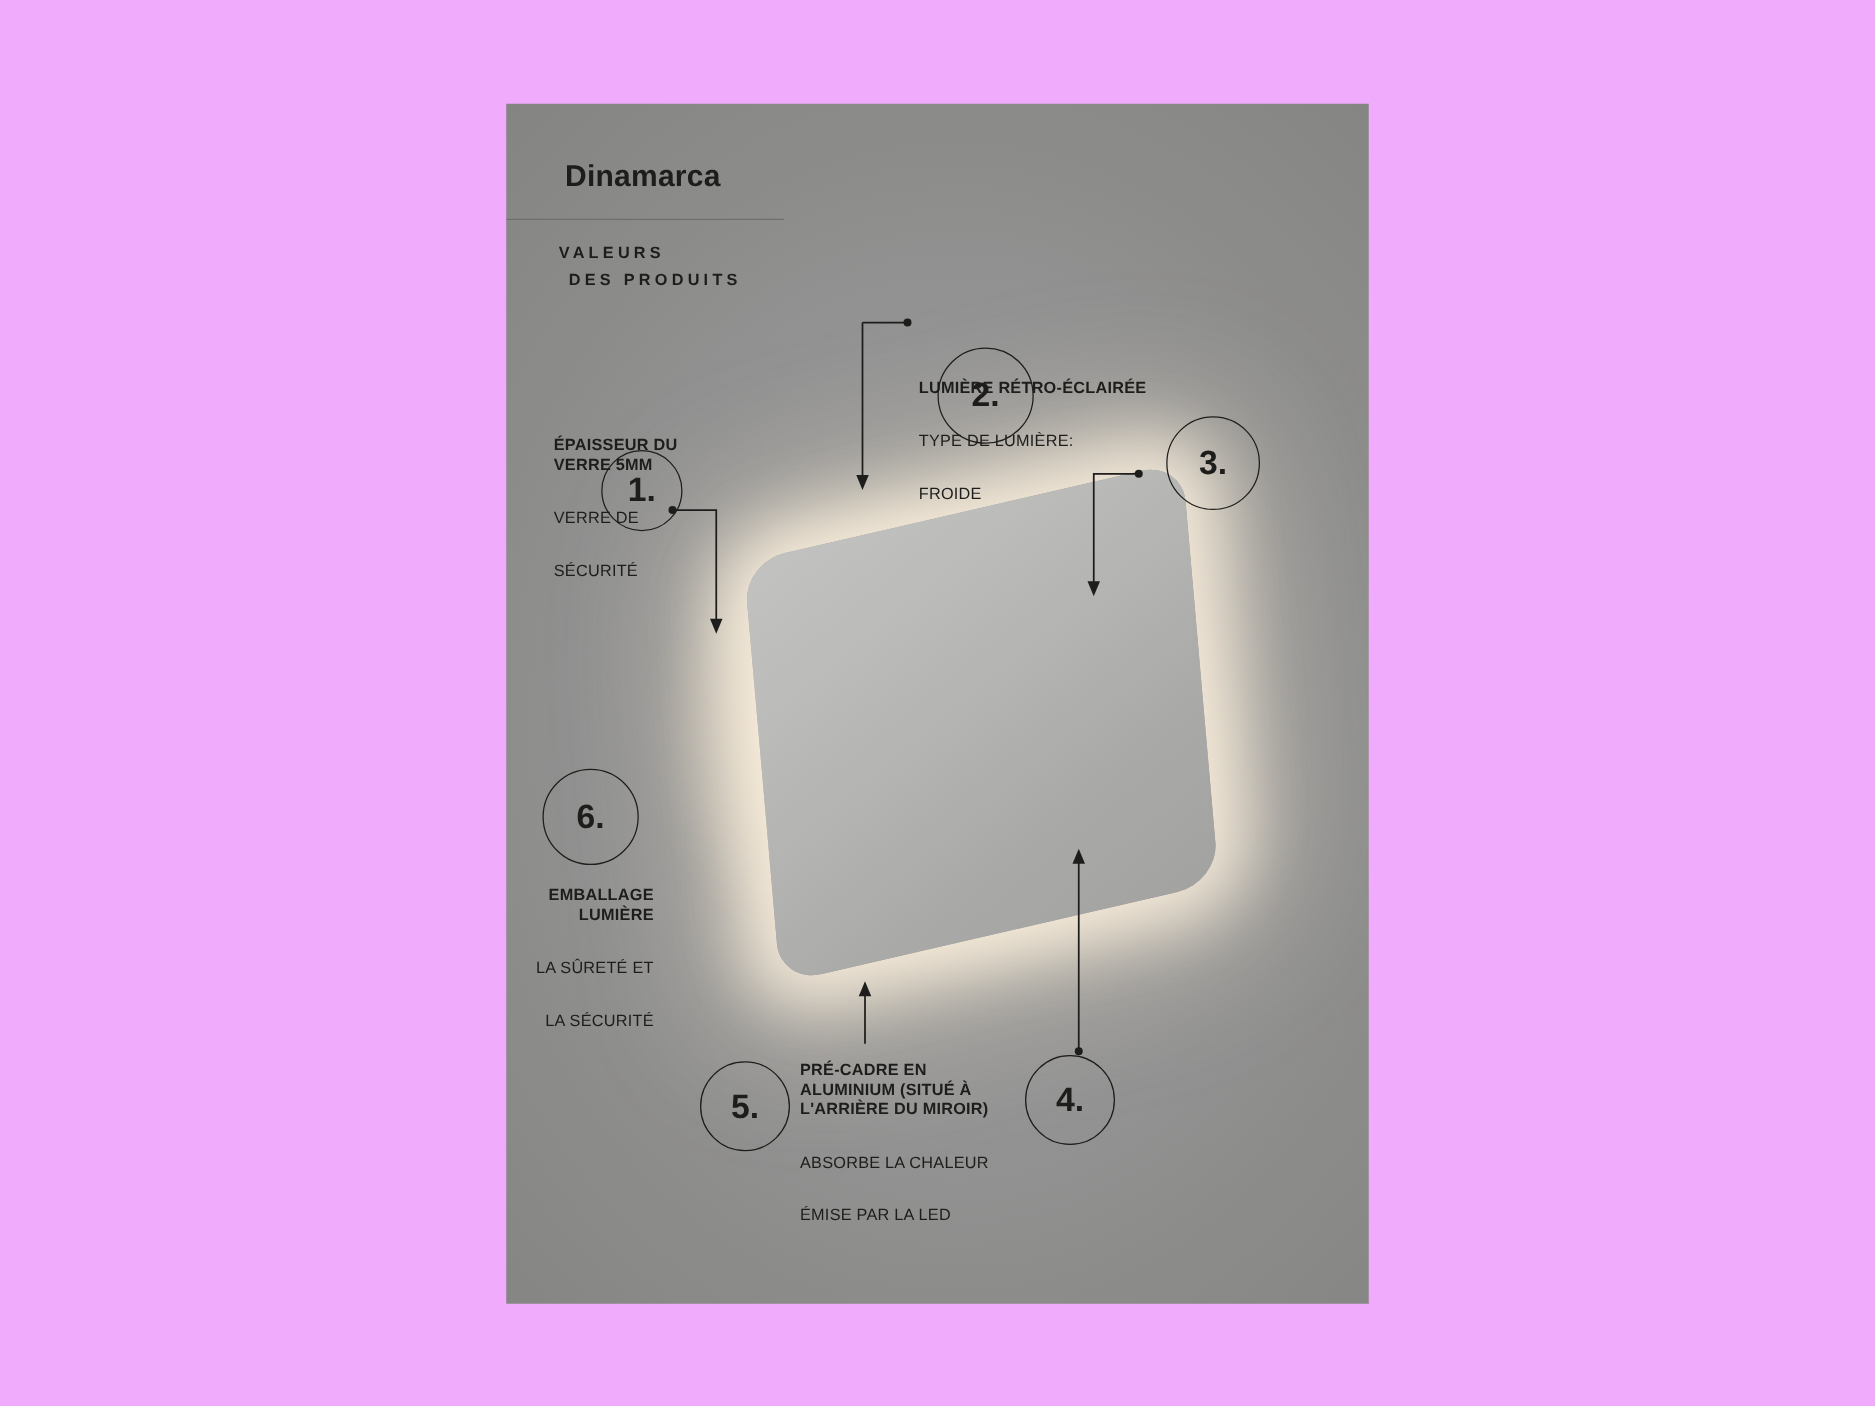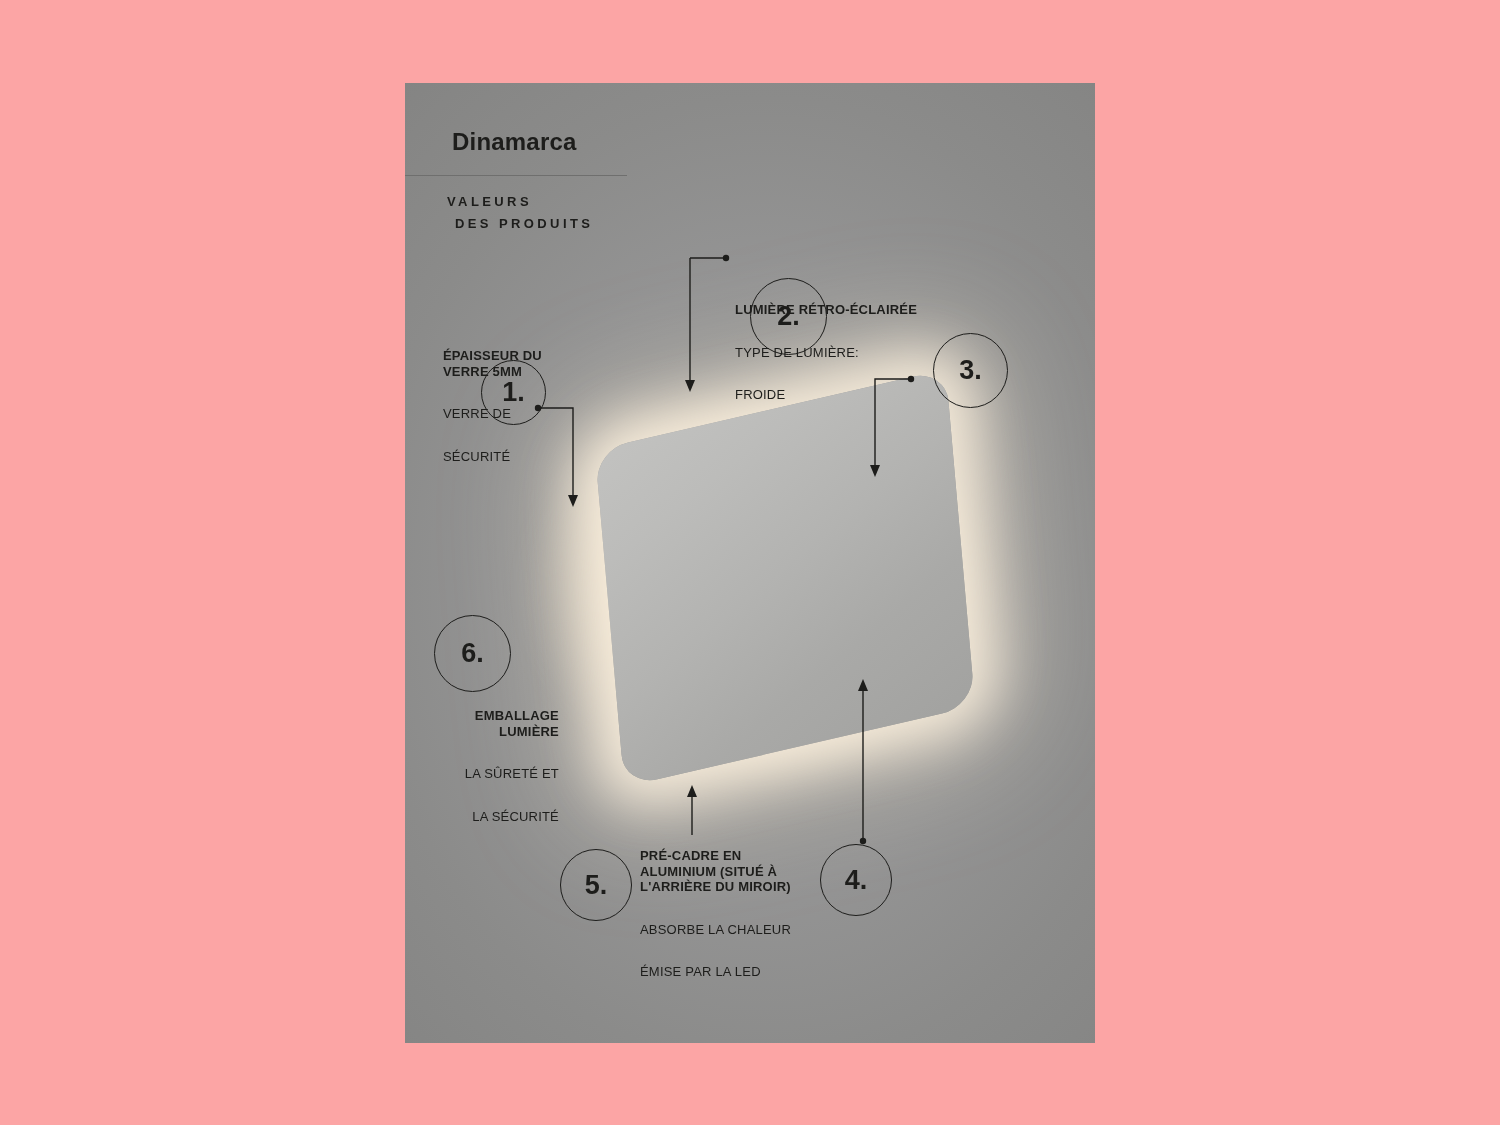--- a/index.html
+++ b/index.html
@@ -10,21 +10,21 @@
   body {
     width: 1500px;
     height: 1125px;
     font-family: "Liberation Sans", sans-serif;
     overflow: hidden;
   }
   #canvas {
     position: relative;
     width: 1500px;
     height: 1125px;
-    background: #fca5a5;
+    background: #f0abfc;
   }
   
   #poster {
     position: absolute;
     left: 405px;
     top: 83px;
     width: 690px;
     height: 960px;
     background: radial-gradient(ellipse 80% 70% at 52% 52%, #9d9d9c 0%, #949494 45%, #8b8b8a 72%, #848483 100%);
     overflow: hidden;
@@ -211,21 +211,21 @@
       <span class="b">PRÉ-CADRE EN</span>
       <span class="b">ALUMINIUM  (SITUÉ À</span>
       <span class="b">L'ARRIÈRE DU MIROIR)</span>
       <span class="n">ABSORBE LA CHALEUR</span>
       <span class="n">ÉMISE PAR LA LED</span>
     </div>
 
     <div class="circle" style="left:29px; top:532px; width:75px; height:75px;">
       <span>6.</span>
     </div>
-    <div class="label right" style="left:0px; top:625px; width:118px;padding-left:36px;">
+    <div class="label right" style="left:0px; top:625px; width:118px;">
       <span class="b">EMBALLAGE</span>
       <span class="b">LUMIÈRE</span>
       <span class="n">LA SÛRETÉ ET</span>
       <span class="n">LA SÉCURITÉ</span>
     </div>
 
   </div>
 </div>
 
 </body></html>

